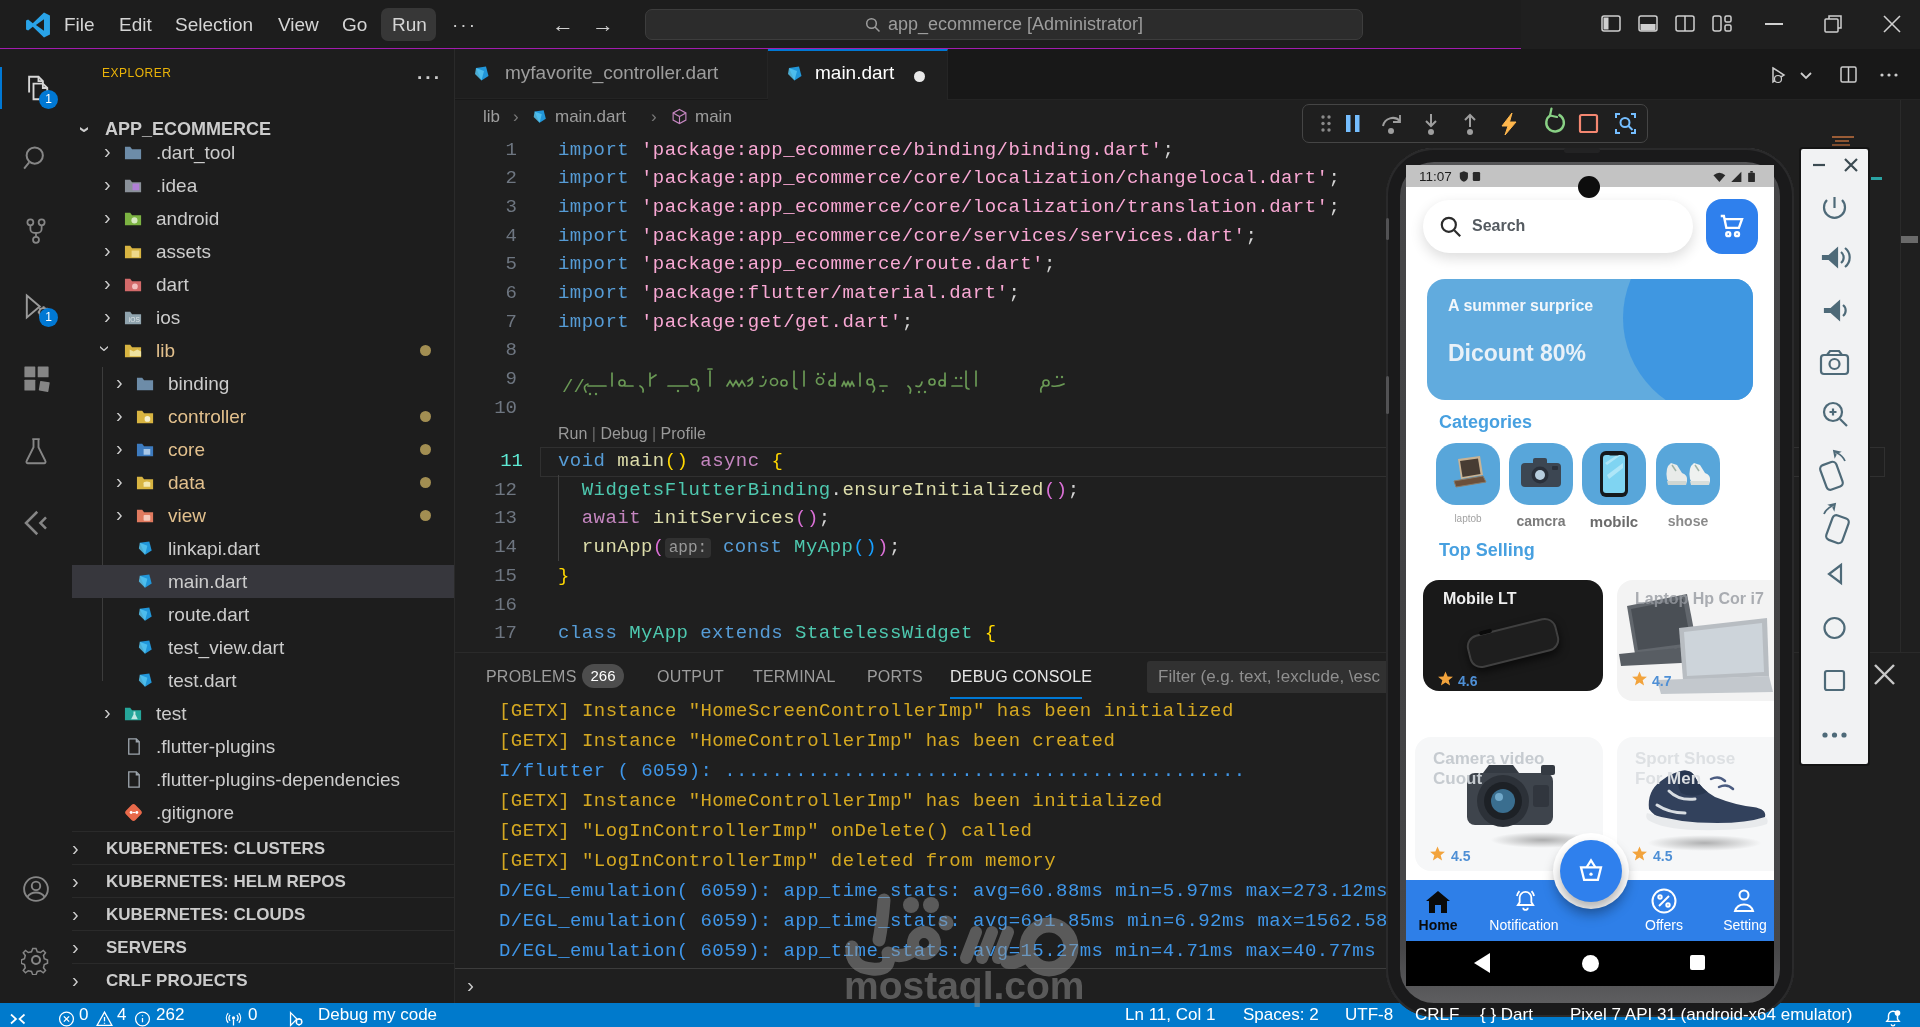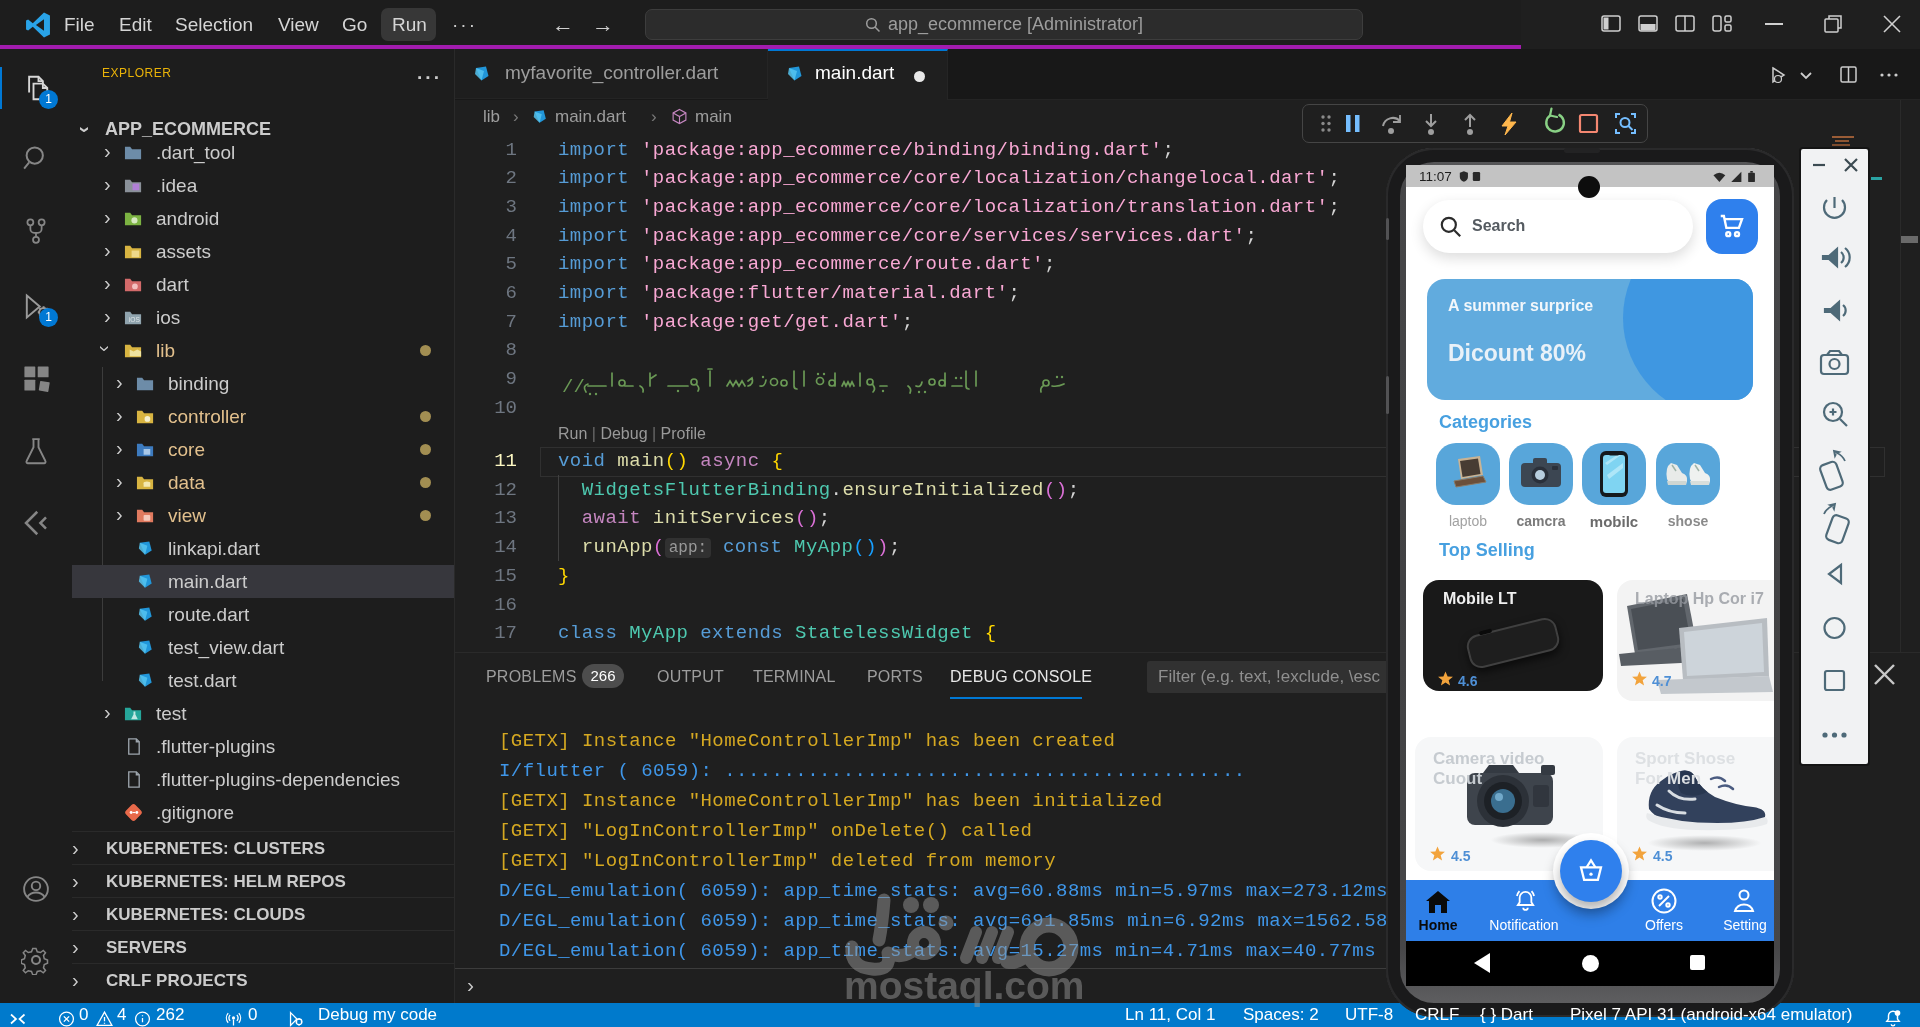--- a/index.html
+++ b/index.html
@@ -1,18 +1,18 @@
 <!DOCTYPE html>
 <html><head><meta charset="utf-8">
 <style>
 *{margin:0;padding:0;box-sizing:border-box}
 html,body{width:1920px;height:1027px;overflow:hidden;background:#1f1f1f;font-family:"Liberation Sans",sans-serif;position:relative}
 .abs{position:absolute}
 
-#titlebar{position:absolute;left:0;top:0;width:1521px;height:49px;background:#1d1d1d;border-bottom:4px solid #a21caf}
+#titlebar{position:absolute;left:0;top:0;width:1521px;height:49px;background:#1d1d1d;border-bottom:1px solid #a21caf}
 .menu{position:absolute;top:0;height:49px;line-height:49px;color:#d5d5d5;font-size:19px}
 #cmdcenter{position:absolute;left:645px;top:9px;width:718px;height:31px;background:#2c2c2c;border:1px solid #3d3d3d;border-radius:7px;color:#9d9d9d;font-size:18px;text-align:center;line-height:29px}
 
 #activitybar{position:absolute;left:0;top:49px;width:72px;height:954px;background:#1d1d1d}
 .act{position:absolute;left:0;width:72px;height:48px;display:flex;align-items:center;justify-content:center}
 .badge{position:absolute;right:14px;bottom:3px;width:19px;height:19px;border-radius:50%;background:#0078d4;color:#fff;font-size:12px;line-height:19px;text-align:center;font-family:"Liberation Sans",sans-serif}
 
 #sidebar{position:absolute;left:72px;top:49px;width:383px;height:954px;background:#1d1d1d;border-right:1px solid #2a2a2a;overflow:hidden}
 .srow{position:absolute;left:0;width:382px;height:33px;line-height:33px;color:#cccccc;font-size:19px;white-space:nowrap}
 .srow .twisty{position:absolute;font-size:16px;color:#cccccc}
@@ -388,21 +388,21 @@
 <div class="cl" style="top:88.6px"><span class="kw">import</span> <span class="str">'package:app_ecommerce/core/services/services.dart'</span><span class="pw">;</span></div>
 <div class="ln" style="left:0;top:117.3px;color:#6e7681">5</div>
 <div class="cl" style="top:117.3px"><span class="kw">import</span> <span class="str">'package:app_ecommerce/route.dart'</span><span class="pw">;</span></div>
 <div class="ln" style="left:0;top:146.0px;color:#6e7681">6</div>
 <div class="cl" style="top:146.0px"><span class="kw">import</span> <span class="str">'package:flutter/material.dart'</span><span class="pw">;</span></div>
 <div class="ln" style="left:0;top:174.7px;color:#6e7681">7</div>
 <div class="cl" style="top:174.7px"><span class="kw">import</span> <span class="str">'package:get/get.dart'</span><span class="pw">;</span></div>
 <div class="ln" style="left:0;top:203.4px;color:#6e7681">8</div>
 <div class="ln" style="left:0;top:232.1px;color:#6e7681">9</div>
 <div class="ln" style="left:0;top:260.8px;color:#6e7681">10</div>
-<div class="ln" style="left:0;top:314.0px;color:#fef9c3">11</div>
+<div class="ln" style="left:6px;top:314.0px;color:#5eead4">11</div>
 <div class="cl" style="top:314.0px"><span class="kw">void</span> <span class="fn">main</span><span class="b1">()</span> <span class="ctl">async</span> <span class="b1">{</span></div>
 <div class="ln" style="left:0;top:342.7px;color:#6e7681">12</div>
 <div class="cl" style="top:342.7px">  <span class="ty">WidgetsFlutterBinding</span><span class="pw">.</span><span class="fn">ensureInitialized</span><span class="b2">()</span><span class="pw">;</span></div>
 <div class="ln" style="left:0;top:371.4px;color:#6e7681">13</div>
 <div class="cl" style="top:371.4px">  <span class="ctl">await</span> <span class="fn">initServices</span><span class="b2">()</span><span class="pw">;</span></div>
 <div class="ln" style="left:0;top:400.1px;color:#6e7681">14</div>
 <div class="cl" style="top:400.1px">  <span class="fn">runApp</span><span class="b2">(</span><span class="hint">app:</span> <span class="kw">const</span> <span class="ty">MyApp</span><span class="b3">()</span><span class="b2">)</span><span class="pw">;</span></div>
 <div class="ln" style="left:0;top:428.8px;color:#6e7681">15</div>
 <div class="cl" style="top:428.8px"><span class="b1">}</span></div>
 <div class="ln" style="left:0;top:457.5px;color:#6e7681">16</div>
@@ -498,20 +498,21 @@
 
 <div id="panel">
  <div class="ptab" style="left:31px">PROBLEMS</div>
  <div class="abs" style="left:127px;top:11px;width:42px;height:24px;background:#4d4d4d;border-radius:12px;color:#fff;font-size:15px;text-align:center;line-height:24px">266</div>
  <div class="ptab" style="left:202px">OUTPUT</div>
  <div class="ptab" style="left:298px">TERMINAL</div>
  <div class="ptab" style="left:412px">PORTS</div>
  <div class="ptab" style="left:495px;color:#e7e7e7">DEBUG CONSOLE</div>
  <div class="abs" style="left:495px;top:44px;width:132px;height:2px;background:#0078d4"></div>
  <div class="abs" style="left:692px;top:8px;width:243px;height:32px;background:#313131;border-radius:3px;color:#8f8f8f;font-size:17px;line-height:32px;padding-left:11px;white-space:nowrap;overflow:hidden">Filter (e.g. text, !exclude, \esc</div>
+ <div class="crow cy" style="top:43px">[GETX] Instance "HomeScreenControllerImp" has been initialized</div>
  <div class="crow cy" style="top:73px">[GETX] Instance "HomeControllerImp" has been created</div>
  <div class="crow cb" style="top:103px">I/flutter ( 6059): ............................................</div>
  <div class="crow cy" style="top:133px">[GETX] Instance "HomeControllerImp" has been initialized</div>
  <div class="crow cy" style="top:163px">[GETX] "LogInControllerImp" onDelete() called</div>
  <div class="crow cy" style="top:193px">[GETX] "LogInControllerImp" deleted from memory</div>
  <div class="crow cb" style="top:223px">D/EGL_emulation( 6059): app_time_stats: avg=60.88ms min=5.97ms max=273.12ms co</div>
  <div class="crow cb" style="top:253px">D/EGL_emulation( 6059): app_time_stats: avg=691.85ms min=6.92ms max=1562.58ms</div>
  <div class="crow cb" style="top:283px">D/EGL_emulation( 6059): app_time_stats: avg=15.27ms min=4.71ms max=40.77ms co</div>
  <div class="abs" style="left:0;top:315px;width:935px;height:1px;background:#3c3c3c"></div>
  <div class="abs" style="left:12px;top:320px;color:#c8c8c8;font-size:21px">›</div>
@@ -646,21 +647,21 @@
     </div>
  <div class="abs" style="left:250px;top:278px;width:64px;height:62px;background:#58a6da;border-radius:20px">
   <svg style="position:absolute;left:8px;top:14px" width="48" height="34" viewBox="0 0 48 34">
         <path d="M3 22 q-2 -12 4 -16 l6 2 5 8 q6 2 5 8 l-1 4 H6 Z" fill="#e8ebe9"></path>
         <path d="M3 24 h19 v4 H4 Z" fill="#cfd6d2"></path>
         <path d="M26 22 q-2 -12 4 -16 l6 2 5 8 q6 2 5 8 l-1 4 h-16 Z" fill="#eff1f0"></path>
         <path d="M26 24 h19 v4 h-18 Z" fill="#d8dedb"></path>
         <path d="M8 8 l4 6 M31 8 l4 6" stroke="#9fb3a8" stroke-width="1.5" fill="none"></path>
       </svg>
     </div>
- <div class="abs" style="left:30px;top:348px;width:64px;text-align:center;font-size:14px;color:#a2a2a2">laptob</div>
+ <div class="abs" style="left:30px;top:348px;width:64px;text-align:center;font-size:10px;color:#a2a2a2">laptob</div>
  <div class="abs" style="left:103px;top:348px;width:64px;text-align:center;font-size:14px;font-weight:bold;color:#7a7a7a">camcra</div>
  <div class="abs" style="left:176px;top:348px;width:64px;text-align:center;font-size:15px;font-weight:bold;color:#6b6b6b">mobilc</div>
  <div class="abs" style="left:250px;top:348px;width:64px;text-align:center;font-size:14px;font-weight:bold;color:#8a8a8a">shose</div>
  <div class="abs" style="left:33px;top:375px;font-size:18px;font-weight:bold;color:#47a0e0">Top Selling</div>
  <div class="abs" style="left:17px;top:415px;width:180px;height:111px;background:#191919;border-radius:16px;overflow:hidden">
   <div class="abs" style="left:20px;top:10px;font-size:16px;font-weight:bold;color:#f0f0f0">Mobile LT</div>
   <div class="abs" style="left:44px;top:46px;width:92px;height:34px;background:#1e1e1e;border:2px solid #404040;border-radius:12px;transform:rotate(-14deg);box-shadow:0 4px 8px rgba(0,0,0,.6)"></div>
   <div class="abs" style="left:56px;top:50px;width:13px;height:4px;background:#0a0a0a;border-radius:3px;transform:rotate(-14deg)"></div>
   <svg class="abs" style="left:14px;top:90px" width="17" height="17" viewBox="0 0 24 24">
         <path d="M12 2 L15 9 L22.5 9.5 L16.5 14.5 L18.5 22 L12 17.5 L5.5 22 L7.5 14.5 L1.5 9.5 L9 9 Z" fill="#f2a33c"></path>

